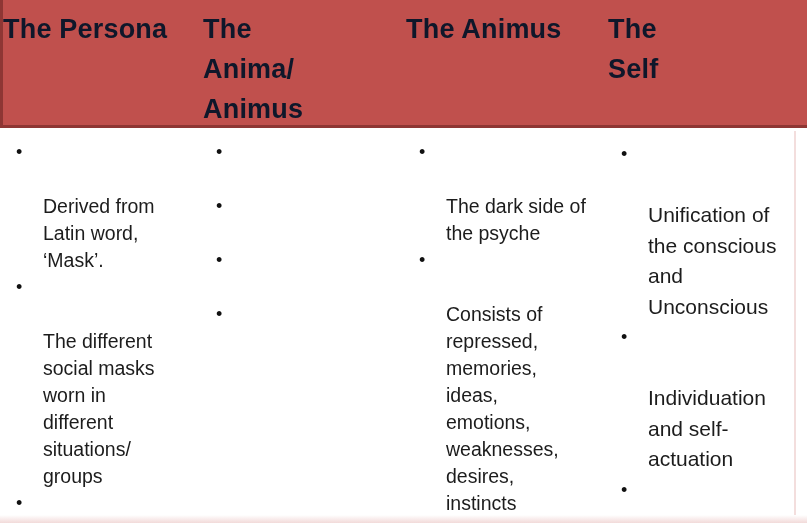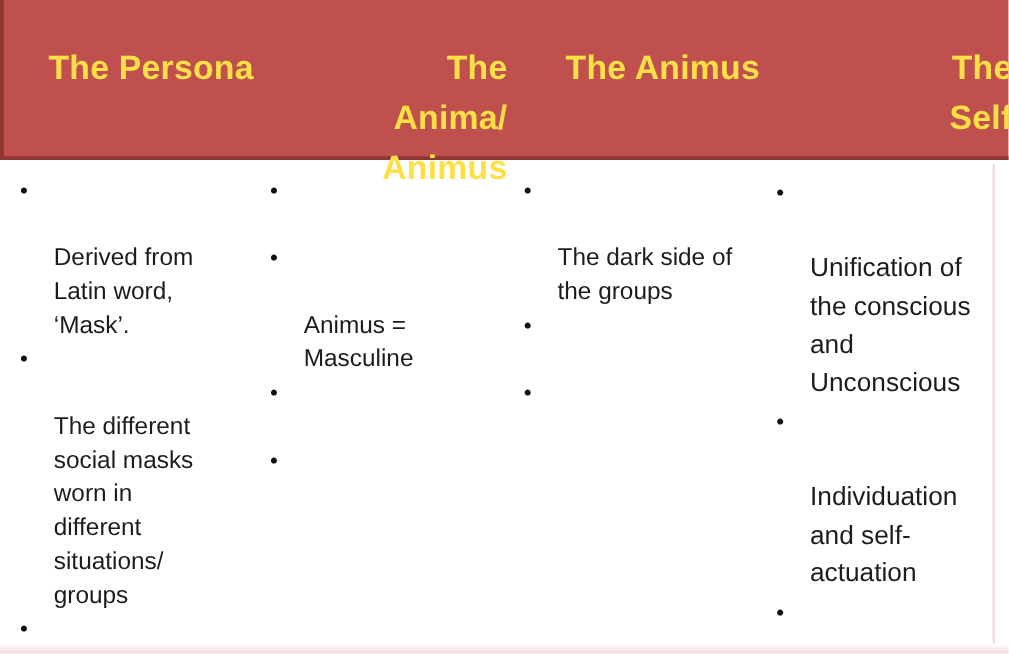--- a/index.html
+++ b/index.html
@@ -19,29 +19,28 @@
   .header-row {
     display: grid;
     grid-template-columns: 200px 203px 202px 202px;
     height: 128px;
     background: #c0504d;
     border-bottom: 3px solid #8e3634;
     border-left: 3px solid #8e3634;
     box-sizing: border-box;
   }
   .header-cell {
-    color: #fde047;
+    color: #0f172a;
     font-size: 27px;
     font-weight: bold;
     line-height: 40px;
-    text-align: right;
+    text-align: left;
     padding-top: 9px;
     white-space: pre-line;
     letter-spacing: 0.2px;
-    margin-top: 25px;
   }
   
   .body-row {
     display: grid;
     grid-template-columns: 200px 203px 202px 202px;
     height: 384px;
   }
   .body-col {
     padding-top: 11px;
     box-sizing: border-box;
@@ -135,43 +134,49 @@
       </ul>
     </div>
 
     <div class="body-col col-anima">
       <ul class="bullet-list">
         <li class="bullet-item">
           <span class="bullet-marker">•</span>
         </li>
         <li class="bullet-item">
           <span class="bullet-marker">•</span>
-          <span>Animus =
-Masculine</span>
         </li>
         <li class="bullet-item">
           <span class="bullet-marker">•</span>
         </li>
         <li class="bullet-item">
           <span class="bullet-marker">•</span>
           
         </li>
 
       </ul>
     </div>
 
     <div class="body-col col-shadow">
       <ul class="bullet-list">
         <li class="bullet-item">
           <span class="bullet-marker">•</span>
           <span>The dark side of
-the groups</span>
-        </li>
-        <li class="bullet-item">
-          <span class="bullet-marker">•</span>
+the psyche</span>
+        </li>
+        <li class="bullet-item">
+          <span class="bullet-marker">•</span>
+          <span>Consists of
+repressed,
+memories,
+ideas,
+emotions,
+weaknesses,
+desires,
+instincts</span>
         </li>
         <li class="bullet-item">
           <span class="bullet-marker">•</span>
           
         </li>
       </ul>
     </div>
 
     <div class="body-col col-self">
       <ul class="bullet-list">

